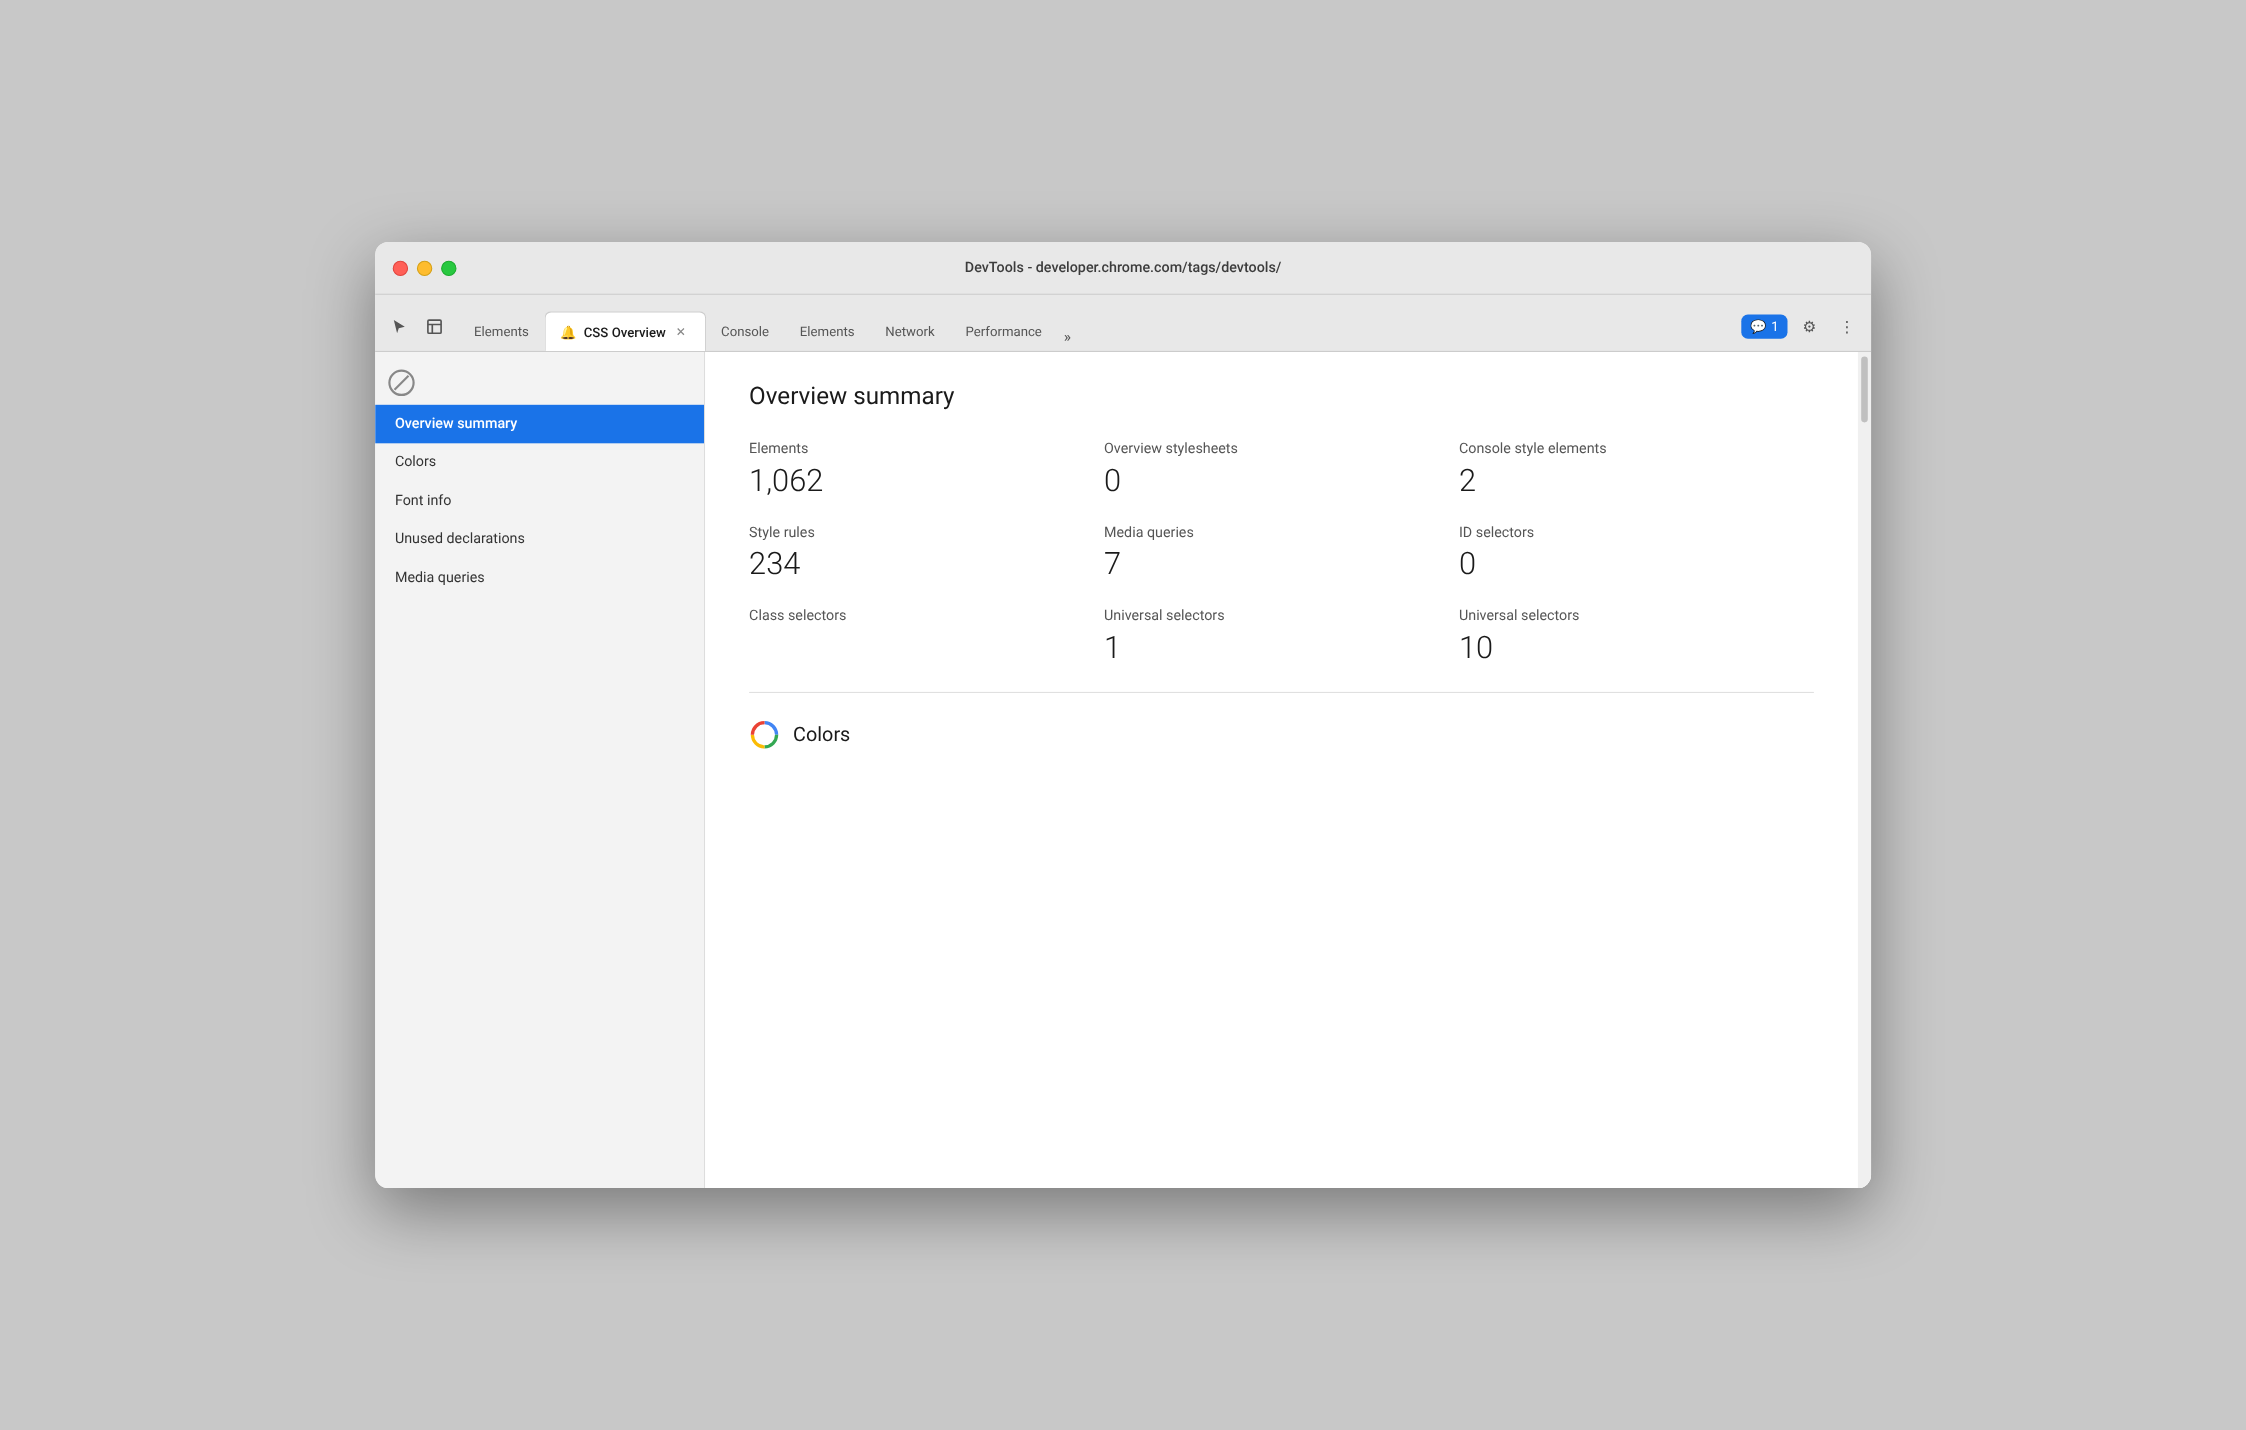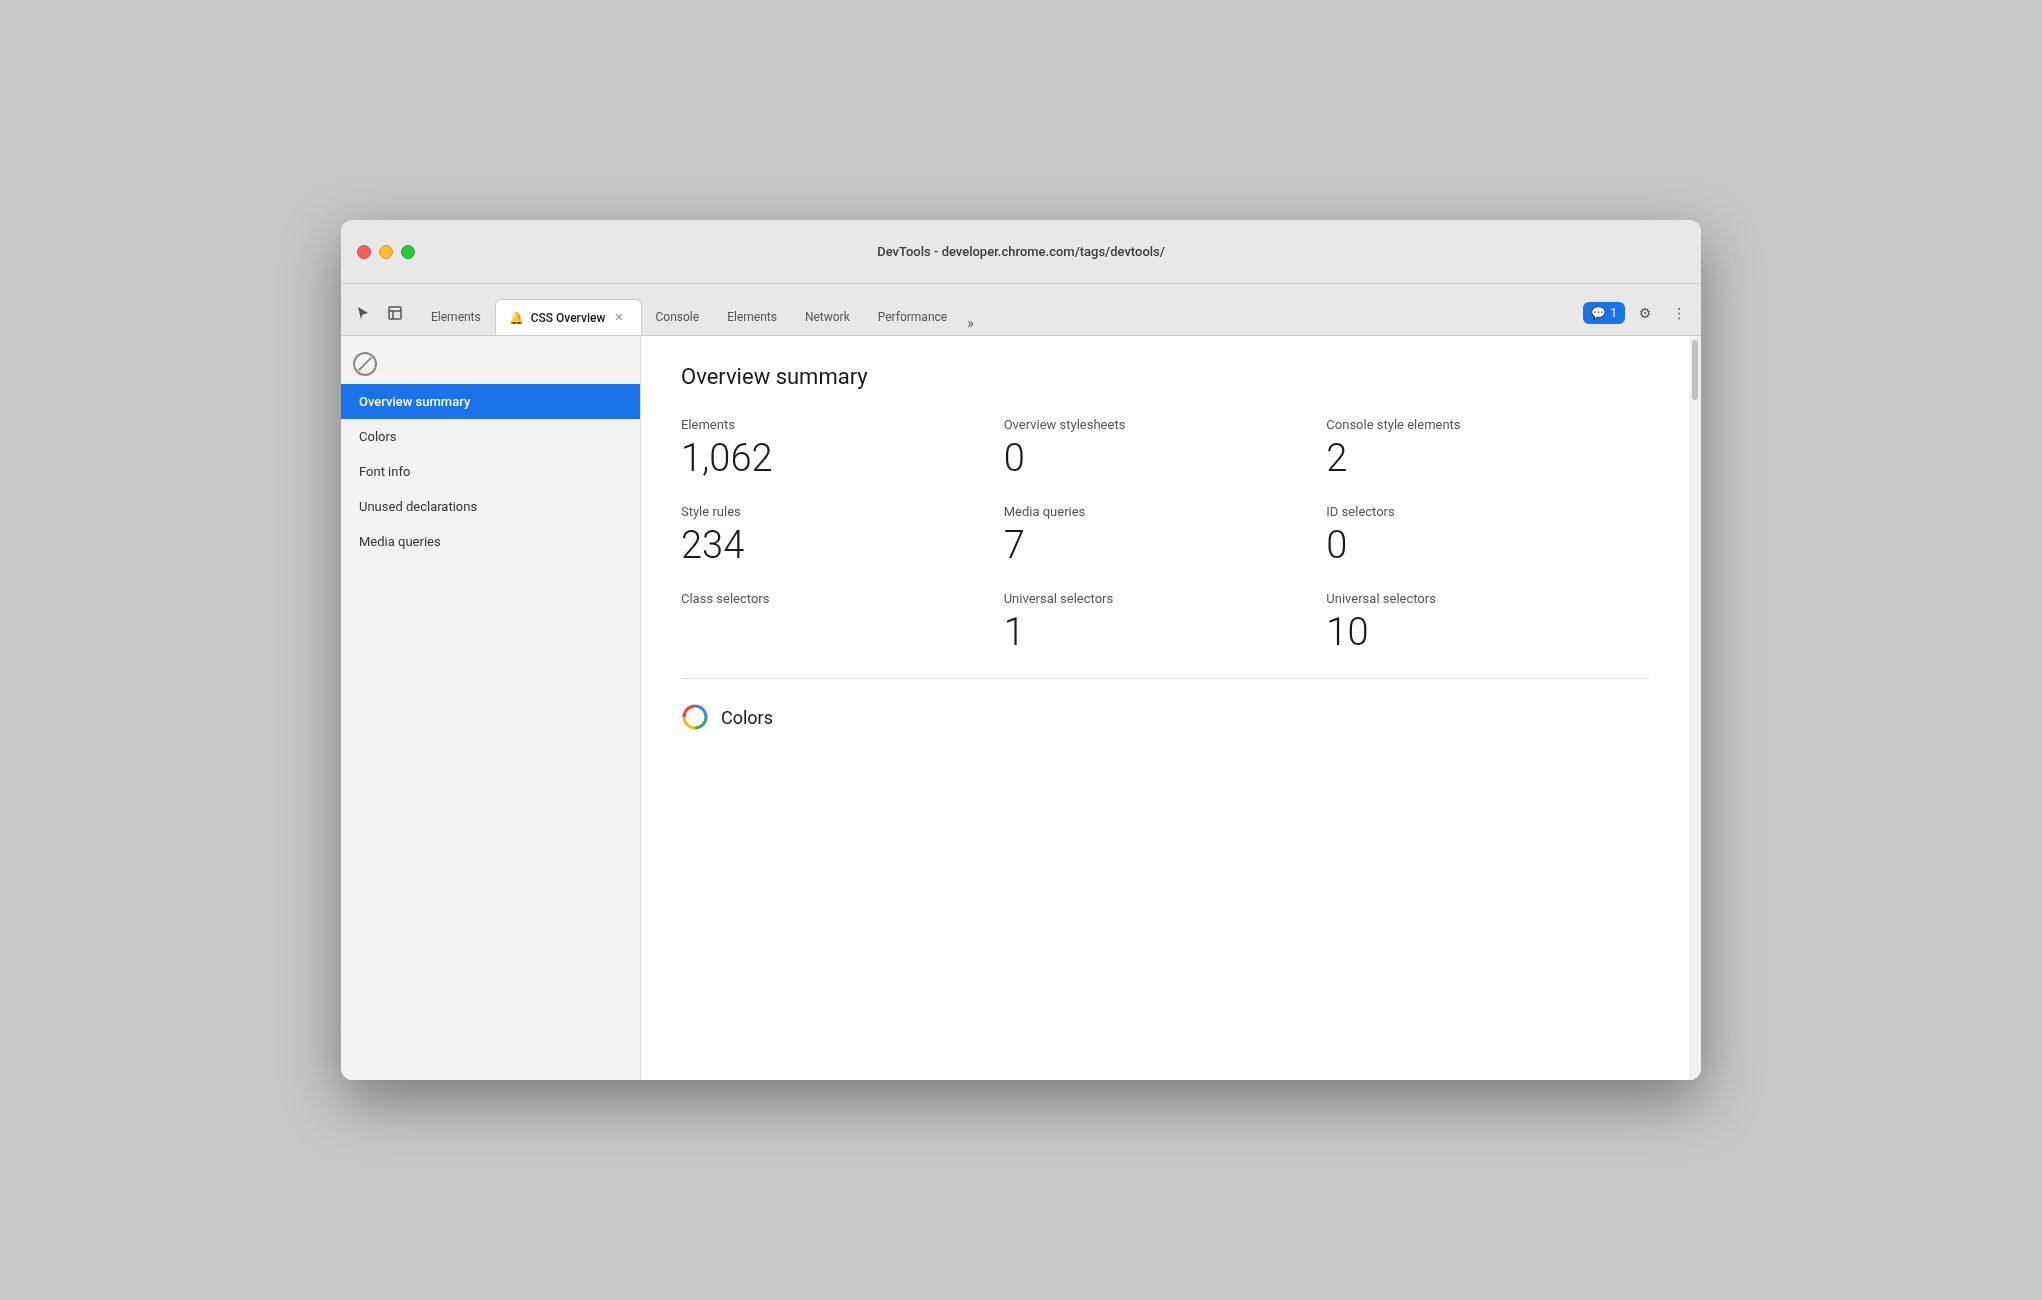--- a/index.html
+++ b/index.html
@@ -16,21 +16,21 @@
       height: 860px;
       background: #f0f0f0;
       border-radius: 12px;
       box-shadow: 0 20px 60px rgba(0,0,0,0.4);
       overflow: hidden;
       display: flex;
       flex-direction: column;
     }
     .title-bar {
       background: #e8e8e8;
-      height: 64px;
+      height: 48px;
       display: flex;
       align-items: center;
       justify-content: center;
       position: relative;
       border-bottom: 1px solid #ccc;
       flex-shrink: 0;
     }
     .traffic-lights {
       position: absolute;
       left: 16px;
@@ -235,21 +235,21 @@
     .stat-item {
       display: flex;
       flex-direction: column;
       gap: 4px;
     }
     .stat-label {
       font-size: 13px;
       color: #555;
     }
     .stat-value {
-      font-size: 38px;
+      font-size: 28px;
       color: #1a1a1a;
       font-weight: 300;
     }
     .section-divider {
       border: none;
       border-top: 1px solid #e0e0e0;
       margin: 24px 0;
     }
     .colors-section {
       display: flex;

